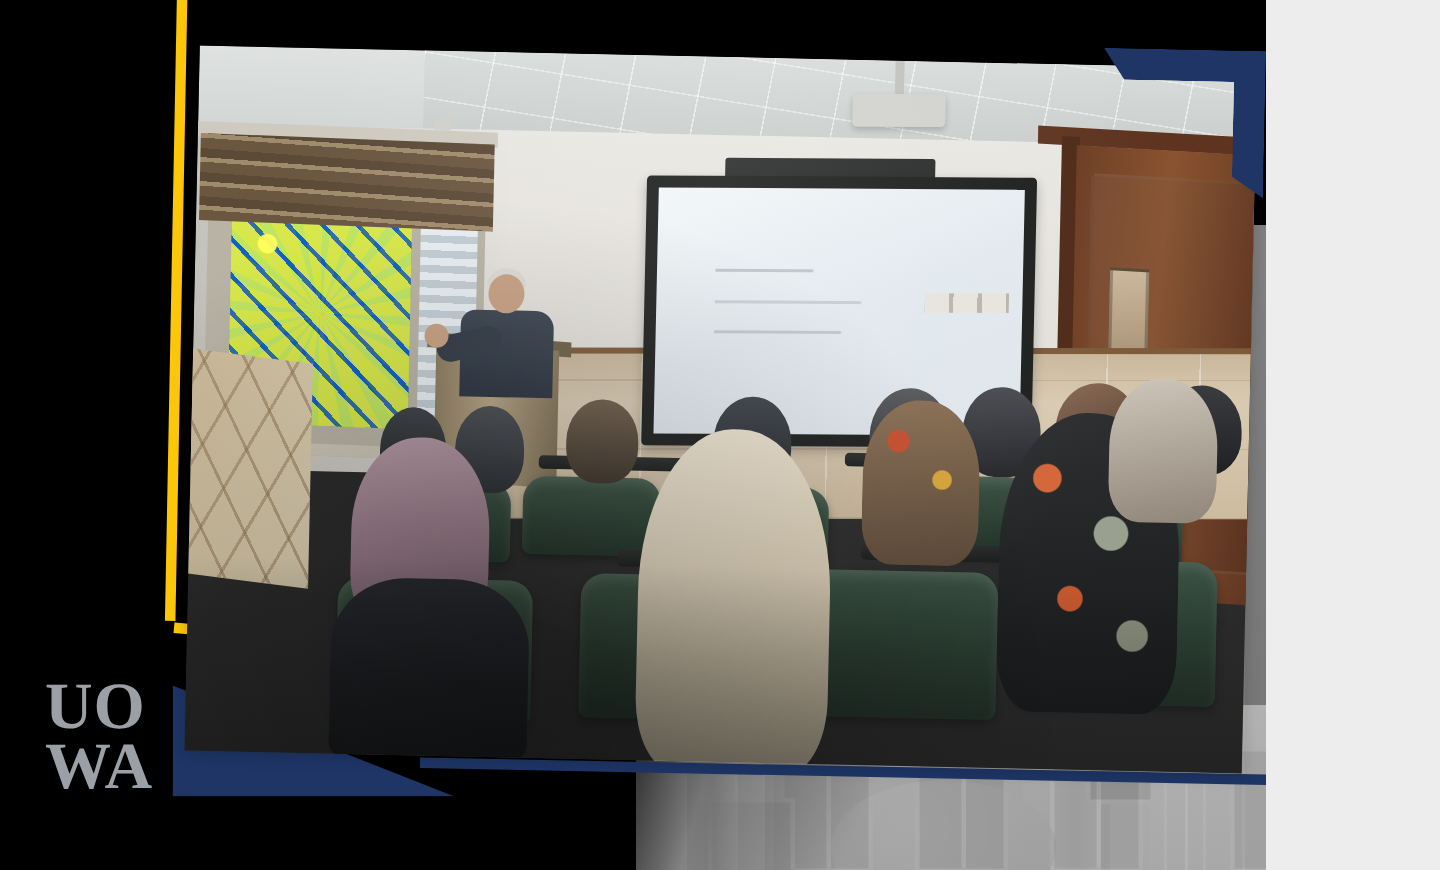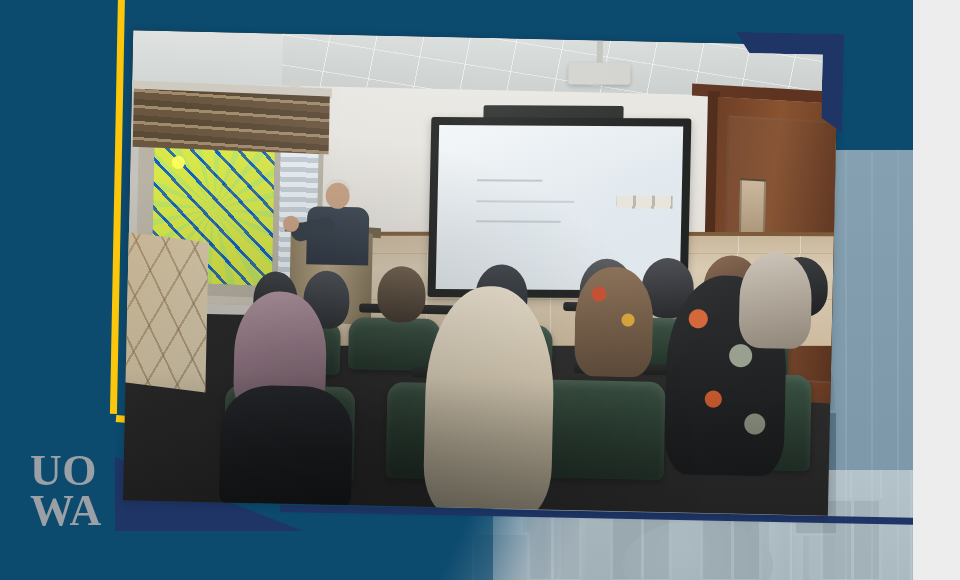--- a/index.html
+++ b/index.html
@@ -1,21 +1,21 @@
 <!DOCTYPE html>
 <html><head>
 <meta charset="utf-8">
 <style>
   html,body{margin:0;padding:0;}
   body{
     width:960px;height:580px;overflow:hidden;position:relative;
     background:#ededed;
     font-family:"Liberation Sans", sans-serif;
   }
-  .stage{position:absolute;inset:0;width:913px;height:580px;overflow:hidden;background:#0c4a6e;}
+  .stage{position:absolute;inset:0;width:844px;height:580px;overflow:hidden;background:#000000;}
 
   
   .watermark{
     position:absolute;right:0;top:150px;width:420px;height:430px;
     overflow:hidden;opacity:.55;
     -webkit-mask-image:linear-gradient(105deg, rgba(0,0,0,0) 0px, rgba(0,0,0,0) 60px, #000 140px, #000 100%);
     mask-image:linear-gradient(105deg, rgba(0,0,0,0) 0px, rgba(0,0,0,0) 60px, #000 140px, #000 100%);
   }
   .wm-sky{position:absolute;inset:0;background:linear-gradient(180deg,#f4f4f4,#e6e6e6);}
   .wm-wall{position:absolute;left:40px;top:0;width:380px;height:430px;

